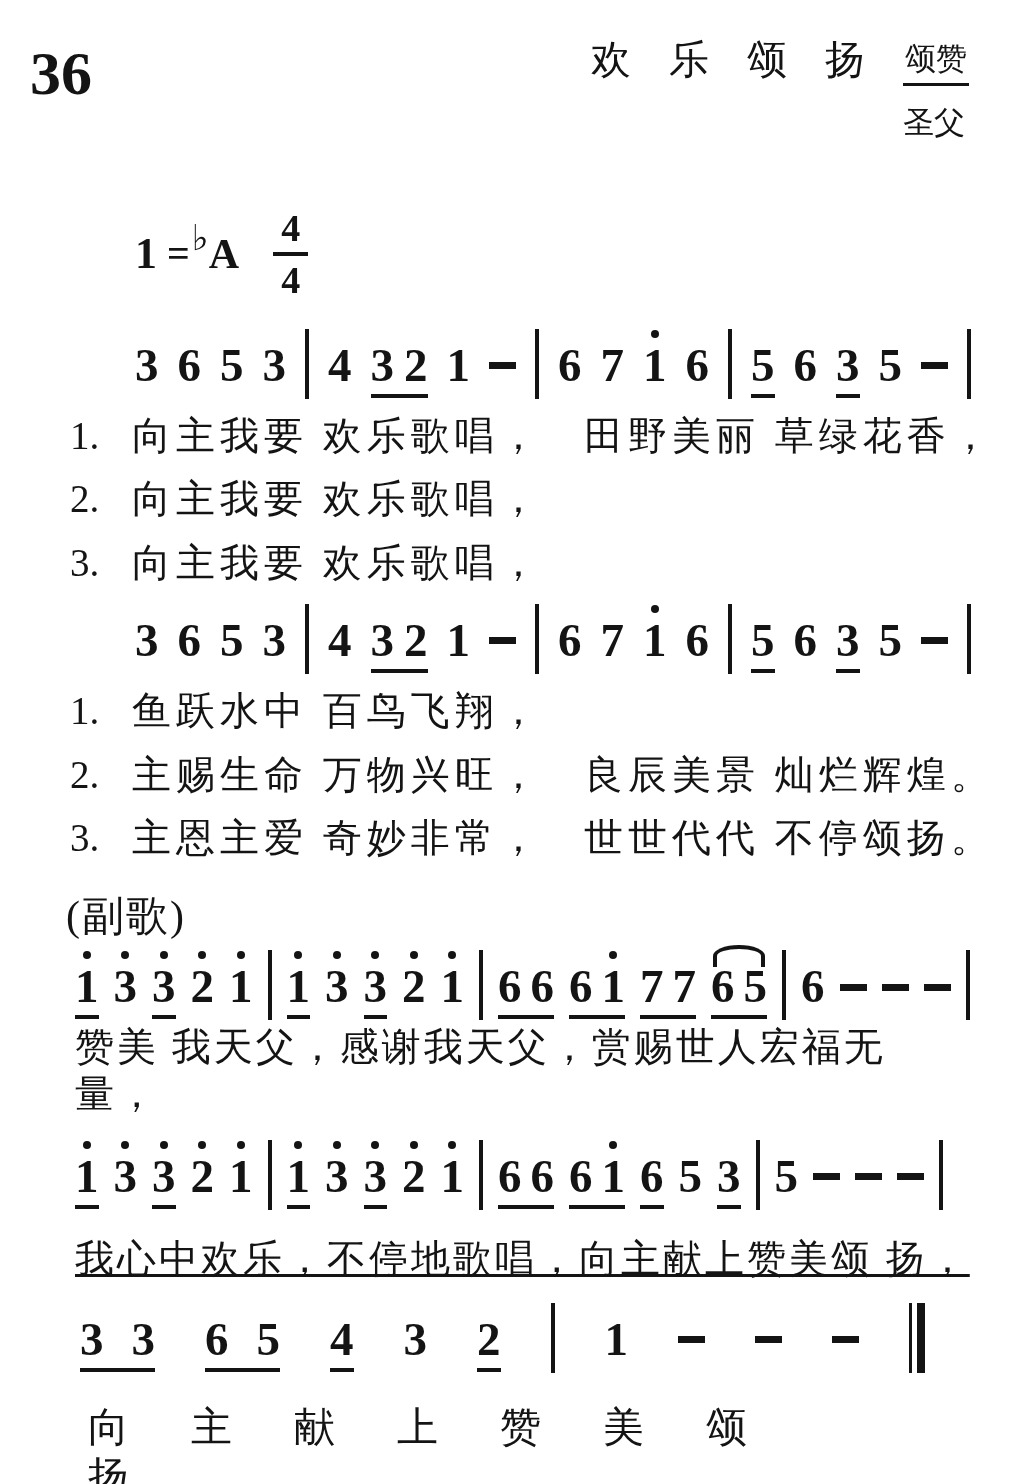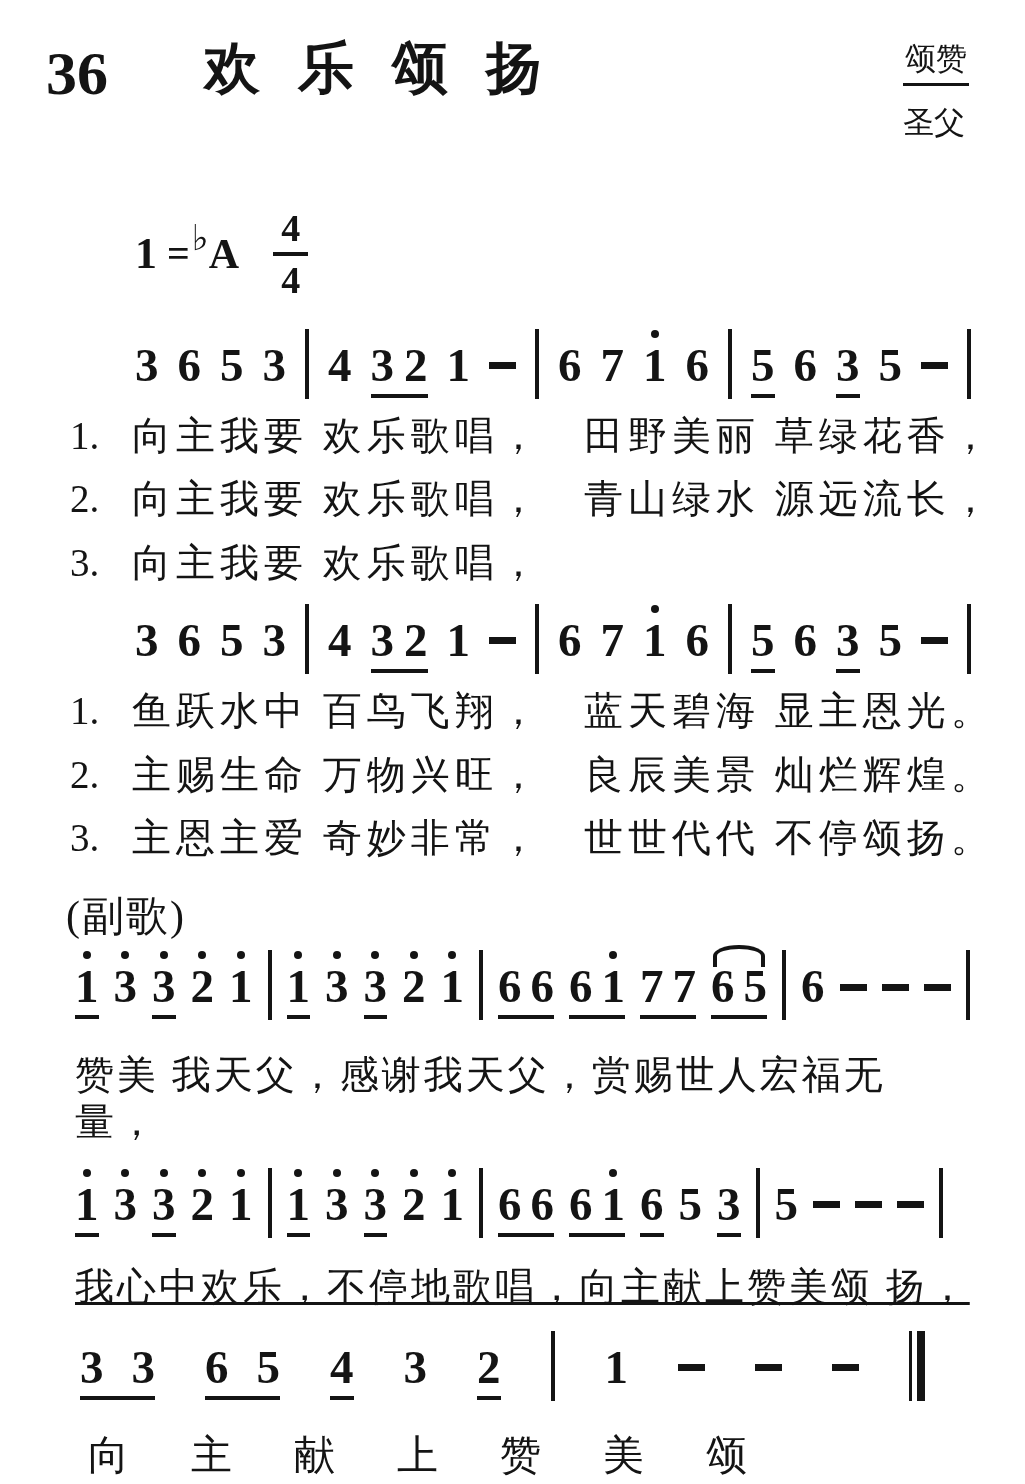--- a/index.html
+++ b/index.html
@@ -1,23 +1,23 @@
 <!DOCTYPE html>
 <html><head>
 <meta charset="utf-8">
 <style>
   html,body{margin:0;padding:0;background:#e8e8e8;}
   body{width:1025px;height:1484px;background:#ffffff;position:relative;overflow:hidden;
        font-family:"Liberation Serif","DejaVu Serif",serif;color:#141414;}
   .page{padding:34px 30px 0 30px;}
 
   
-  .header{display:flex;align-items:flex-start;margin-left:16px;}
+  .header{display:flex;align-items:flex-start;}
   .song-number{font-size:62px;font-weight:600;line-height:1;padding-top:8px;width:120px;}
-  .song-title{flex:1;text-align:left;font-size:56px;font-weight:700;letter-spacing:38px;
+  .song-title{flex:1;text-align:right;font-size:40px;font-weight:400;letter-spacing:38px;
               padding-left:38px;line-height:1.1;padding-top:4px;}
   .category{width:92px;font-size:31px;line-height:1.25;margin-top:6px;}
   .category .top{display:inline-block;border-bottom:3px solid #141414;padding:0 2px 4px 2px;}
   .category .bottom{display:block;padding-top:18px;}
 
   
   .keysig{margin:66px 0 0 105px;display:flex;align-items:center;font-weight:700;}
   .keysig .tonic{font-size:44px;}
   .keysig .eq{font-size:40px;margin:0 2px 0 10px;}
   .keysig .flat{font-size:36px;position:relative;top:-16px;}
@@ -60,21 +60,21 @@
   #nl4 .grp{gap:28px;}
 
   
   .verse-block{margin:14px 0 0 40px;}
   .verse-line{display:flex;align-items:baseline;font-size:39px;margin-bottom:17px;line-height:1.2;}
   .verse-num{width:62px;letter-spacing:0;}
   .verse-first{width:452px;letter-spacing:5px;}
   .verse-second{letter-spacing:5px;}
   .chorus-label{margin:26px 0 0 36px;font-size:42px;letter-spacing:2px;}
   .lyric-line{font-size:39px;letter-spacing:3px;line-height:1.2;}
-  #lyr1{margin:32px 0 0 45px;}
+  #lyr1{margin:4px 0 0 45px;}
   #lyr2{margin:26px 0 0 45px;text-decoration:underline;}
   #lyr3{margin:30px 0 0 58px;font-size:41px;letter-spacing:62px;}
 </style>
 </head>
 <body>
 
 <div class="page">
 
   <div class="header">
     <div class="song-number">36</div>
@@ -181,21 +181,20 @@
 
   <div class="verse-block">
     <div class="verse-line">
       <span class="verse-num">1.</span>
       <span class="verse-first">向主我要 欢乐歌唱，</span>
       <span class="verse-second">田野美丽 草绿花香，</span>
     </div>
     <div class="verse-line">
       <span class="verse-num">2.</span>
       <span class="verse-first">向主我要 欢乐歌唱，</span>
-      <span class="verse-second">青山绿水 源远流长，</span>
     </div>
     <div class="verse-line">
       <span class="verse-num">3.</span>
       <span class="verse-first">向主我要 欢乐歌唱，</span>
     </div>
   </div>
 
   <div id="nl1" class="nrow">
       <span class="measure">
         <span class="note">
@@ -276,21 +275,20 @@
         </span>
         <span class="dash"></span>
       </span>
       <span class="bar"></span>
     </div>
 
   <div class="verse-block">
     <div class="verse-line">
       <span class="verse-num">1.</span>
       <span class="verse-first">鱼跃水中 百鸟飞翔，</span>
-      <span class="verse-second">蓝天碧海 显主恩光。</span>
     </div>
     <div class="verse-line">
       <span class="verse-num">2.</span>
       <span class="verse-first">主赐生命 万物兴旺，</span>
       <span class="verse-second">良辰美景 灿烂辉煌。</span>
     </div>
     <div class="verse-line">
       <span class="verse-num">3.</span>
       <span class="verse-first">主恩主爱 奇妙非常，</span>
       <span class="verse-second">世世代代 不停颂扬。</span>

